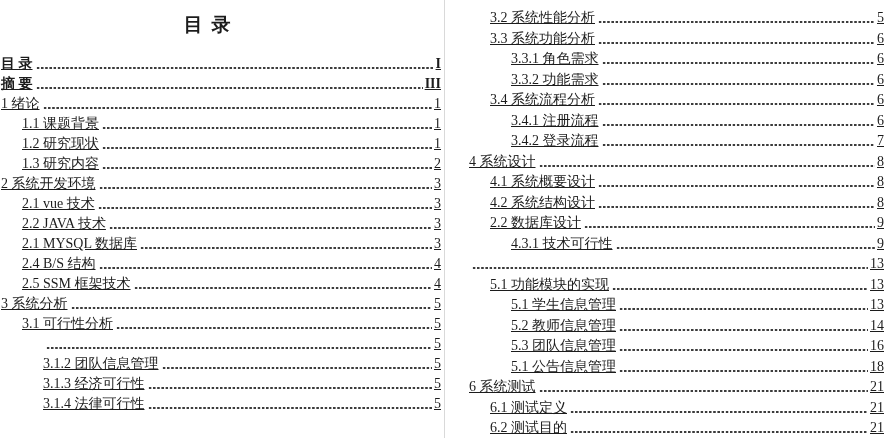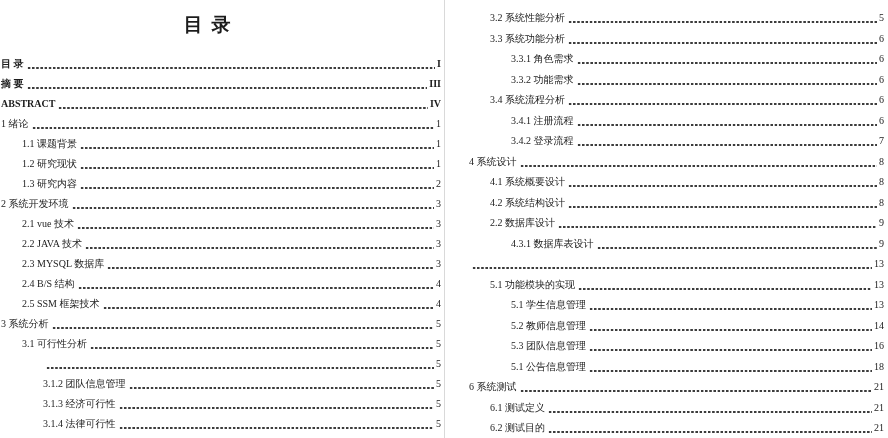--- a/index.html
+++ b/index.html
@@ -44,22 +44,23 @@
     text-align: center;
     font-size: 19px;
     line-height: 24px;
     font-weight: bold;
     letter-spacing: 2px;
   }
   .row {
     display: flex;
     height: 20px;
     line-height: 20px;
-    font-size: 10px;
+    font-size: 14px;
     white-space: nowrap;
+    text-decoration: underline;
   }
   .col-right .row {
     height: 20.5px;
     line-height: 20.5px;
   }
   .lvl0 { padding-left: 0; }
   .lvl1 { padding-left: 21px; }
   .lvl2 { padding-left: 42px; }
   .row .label { flex: 0 0 auto; }
   .row .pagenum { flex: 0 0 auto; }
@@ -87,25 +88,20 @@
     <span class="leader"></span>
     <span class="pagenum">I</span>
   </div>
 
   <div class="row lvl0 bold">
     <span class="label">摘  要</span>
     <span class="leader"></span>
     <span class="pagenum">III</span>
   </div>
 
-  <div class="row lvl0 bold">
-    <span class="label">ABSTRACT</span>
-    <span class="leader"></span>
-    <span class="pagenum">IV</span>
-  </div>
 
   <div class="row lvl0">
     <span class="label">1 绪论</span>
     <span class="leader"></span>
     <span class="pagenum">1</span>
   </div>
 
   <div class="row lvl1">
     <span class="label">1.1 课题背景</span>
     <span class="leader"></span>
@@ -136,21 +132,21 @@
     <span class="pagenum">3</span>
   </div>
 
   <div class="row lvl1">
     <span class="label">2.2 JAVA 技术</span>
     <span class="leader"></span>
     <span class="pagenum">3</span>
   </div>
 
   <div class="row lvl1">
-    <span class="label">2.3 MYSQL 数据库</span>
+    <span class="label">2.1 MYSQL 数据库</span>
     <span class="leader"></span>
     <span class="pagenum">3</span>
   </div>
 
   <div class="row lvl1">
     <span class="label">2.4 B/S 结构</span>
     <span class="leader"></span>
     <span class="pagenum">4</span>
   </div>
 
@@ -259,21 +255,21 @@
     <span class="pagenum">8</span>
   </div>
 
   <div class="row lvl1">
     <span class="label">2.2 数据库设计</span>
     <span class="leader"></span>
     <span class="pagenum">9</span>
   </div>
 
   <div class="row lvl2">
-    <span class="label">4.3.1 数据库表设计</span>
+    <span class="label">4.3.1 技术可行性</span>
     <span class="leader"></span>
     <span class="pagenum">9</span>
   </div>
 
   <div class="row lvl0">
     <span class="leader"></span>
     <span class="pagenum">13</span>
   </div>
 
   <div class="row lvl1">

